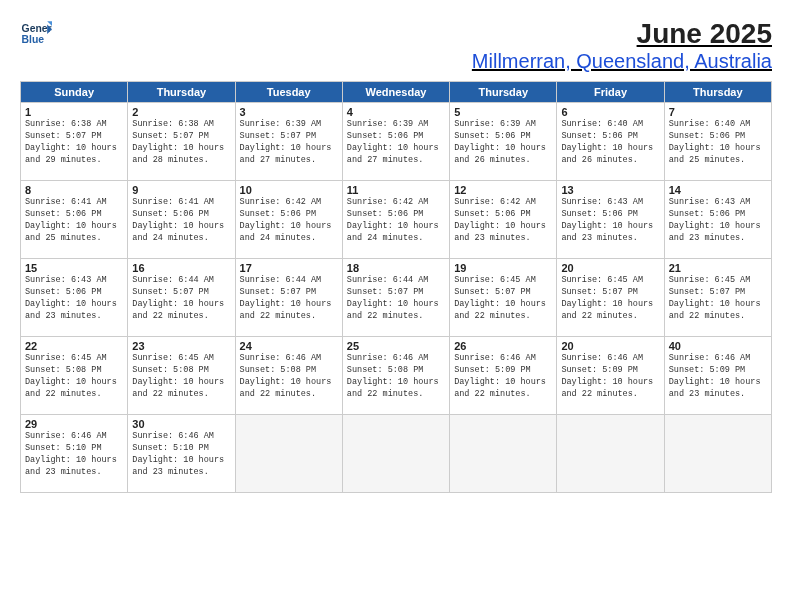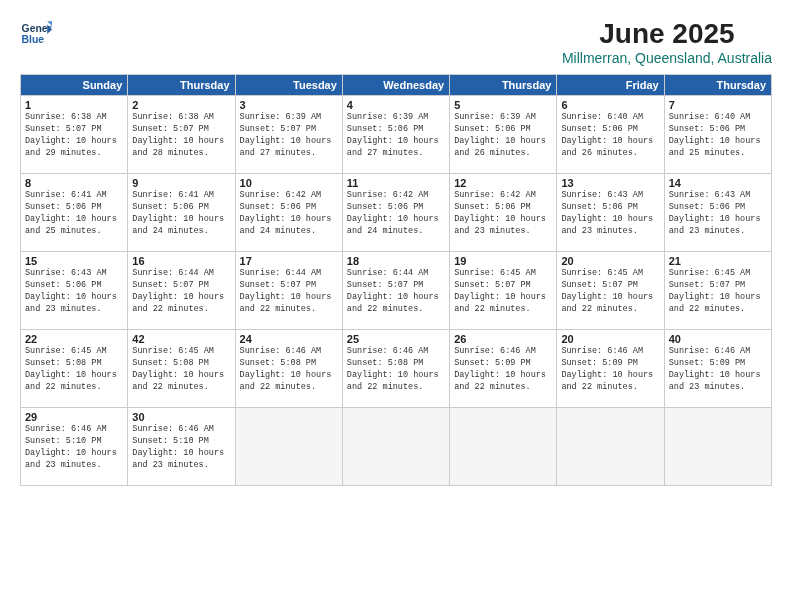--- a/index.html
+++ b/index.html
@@ -25,42 +25,43 @@
     .logo {
       display: flex;
       align-items: center;
       gap: 4px;
     }
     .logo-icon {
       width: 32px;
       height: 32px;
     }
     .title-block {
-      text-align: center;
+      text-align: right;
+      text-decoration: underline;
     }
     .month-title {
       font-size: 28px;
       font-weight: bold;
       color: #222;
     }
     .subtitle {
-      font-size: 14px;
-      color: #0f766e;
+      font-size: 20px;
+      color: #1d4ed8;
     }
     .calendar {
       width: 100%;
       border-collapse: collapse;
       table-layout: fixed;
     }
     .calendar thead tr th {
       background: #2460a7;
       color: #fff;
       font-size: 11px;
       font-weight: bold;
-      text-align: right;
+      text-align: center;
       padding: 4px 5px;
       border: 1px solid #ccc;
     }
     .calendar tbody tr td {
       border: 1px solid #ccc;
       vertical-align: top;
       padding: 3px 4px;
       font-size: 8.5px;
       color: #333;
       height: 78px;
@@ -203,21 +204,21 @@
             <span class="day-number">21</span>
             <div class="day-info">Sunrise: 6:45 AM<br>Sunset: 5:07 PM<br>Daylight: 10 hours<br>and 22 minutes.</div>
           </td>
         </tr>
         <tr>
           <td>
             <span class="day-number">22</span>
             <div class="day-info">Sunrise: 6:45 AM<br>Sunset: 5:08 PM<br>Daylight: 10 hours<br>and 22 minutes.</div>
           </td>
           <td>
-            <span class="day-number">42</span>
+            <span class="day-number">23</span>
             <div class="day-info">Sunrise: 6:45 AM<br>Sunset: 5:08 PM<br>Daylight: 10 hours<br>and 22 minutes.</div>
           </td>
           <td>
             <span class="day-number">24</span>
             <div class="day-info">Sunrise: 6:46 AM<br>Sunset: 5:08 PM<br>Daylight: 10 hours<br>and 22 minutes.</div>
           </td>
           <td>
             <span class="day-number">25</span>
             <div class="day-info">Sunrise: 6:46 AM<br>Sunset: 5:08 PM<br>Daylight: 10 hours<br>and 22 minutes.</div>
           </td>

